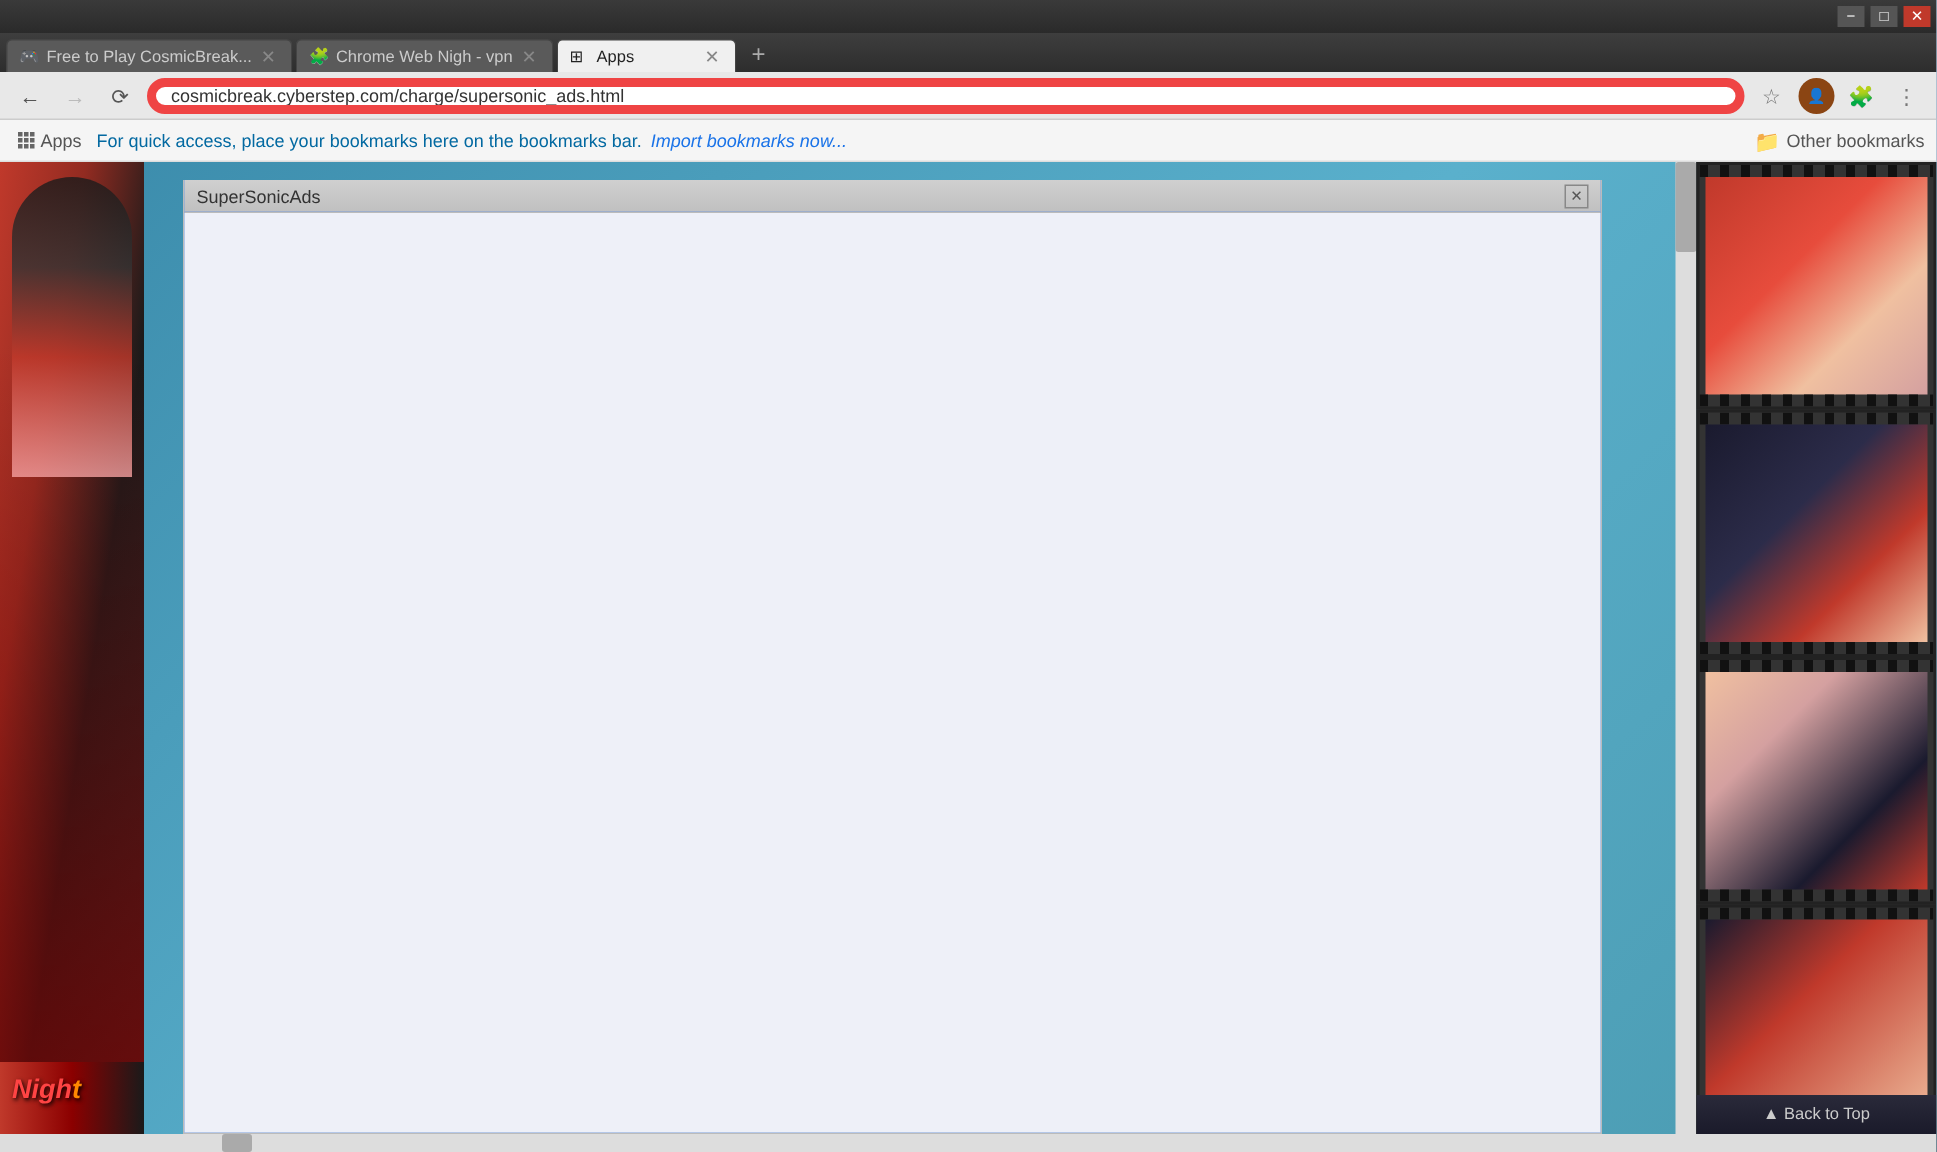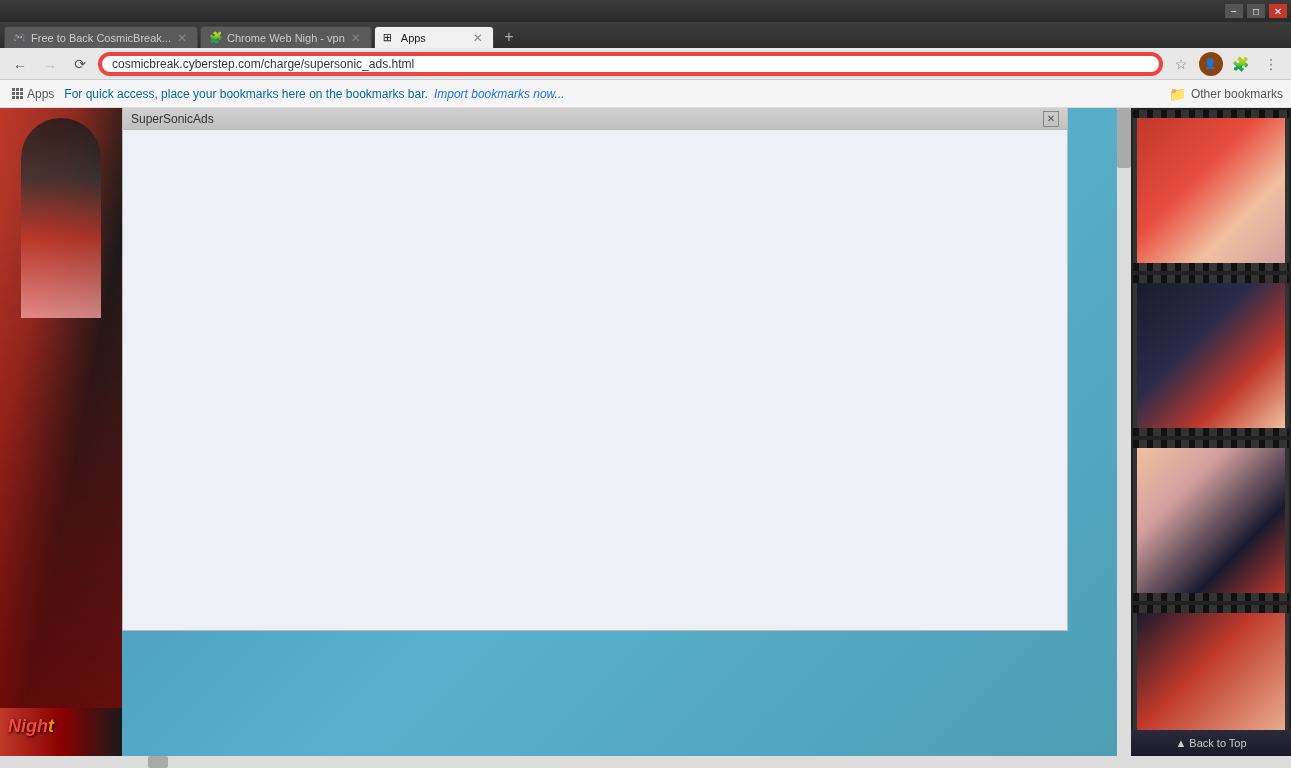--- a/index.html
+++ b/index.html
@@ -132,21 +132,21 @@
       cursor: pointer;
       display: flex;
       align-items: center;
       justify-content: center;
       color: #555;
       font-size: 14px;
     }
     .url-bar {
       flex: 1;
       height: 24px;
-      border: 4px solid #ef4444;
+      border: 6px solid #ef4444;
       border-radius: 12px;
       padding: 0 10px;
       font-size: 12px;
       background: #fff;
       outline: none;
       color: #333;
     }
     .star-btn, .ext-btn {
       width: 24px;
       height: 24px;
@@ -249,21 +249,21 @@
       height: 12px;
       background: #aaa;
       border-radius: 2px;
     }
 
     
     .left-image {
       position: absolute;
       left: 0;
       top: 0;
-      width: 122px;
+      width: 96px;
       height: 100%;
       background: linear-gradient(to bottom, #1a1a1a 0%, #2a2020 20%, #1a1010 100%);
       overflow: hidden;
     }
     .left-image-inner {
       position: absolute;
       top: 0; left: 0; right: 0; bottom: 0;
       display: flex;
       flex-direction: column;
     }
@@ -337,24 +337,24 @@
       left: 0;
       right: 0;
       height: 60px;
       background: #aaa;
       border-radius: 2px;
     }
 
     
     .dialog-box {
       position: absolute;
-      top: 0;
+      top: 12px;
       left: 122px;
       width: 946px;
-      height: 523px;
+      height: 636px;
       background: #3b82f6;
       border: 1px solid #bbb;
       border-top: none;
     }
     .dialog-header {
       height: 22px;
       background: linear-gradient(to bottom, #d0d0d0, #c0c0c0);
       display: flex;
       align-items: center;
       padding: 0 8px;
@@ -422,21 +422,21 @@
   <div class="title-bar-controls">
     <button class="title-btn minimize">−</button>
     <button class="title-btn maximize">□</button>
     <button class="title-btn close">✕</button>
   </div>
 </div>
 
 <div class="tab-bar">
   <div class="tab">
     <span class="tab-favicon">🎮</span>
-    <span>Free to Back CosmicBreak...</span>
+    <span>Free to Play CosmicBreak...</span>
     <span class="tab-close">✕</span>
   </div>
   <div class="tab">
     <span class="tab-favicon">🧩</span>
     <span>Chrome Web Nigh - vpn</span>
     <span class="tab-close">✕</span>
   </div>
   <div class="tab active">
     <span class="tab-favicon">⊞</span>
     <span>Apps</span>

